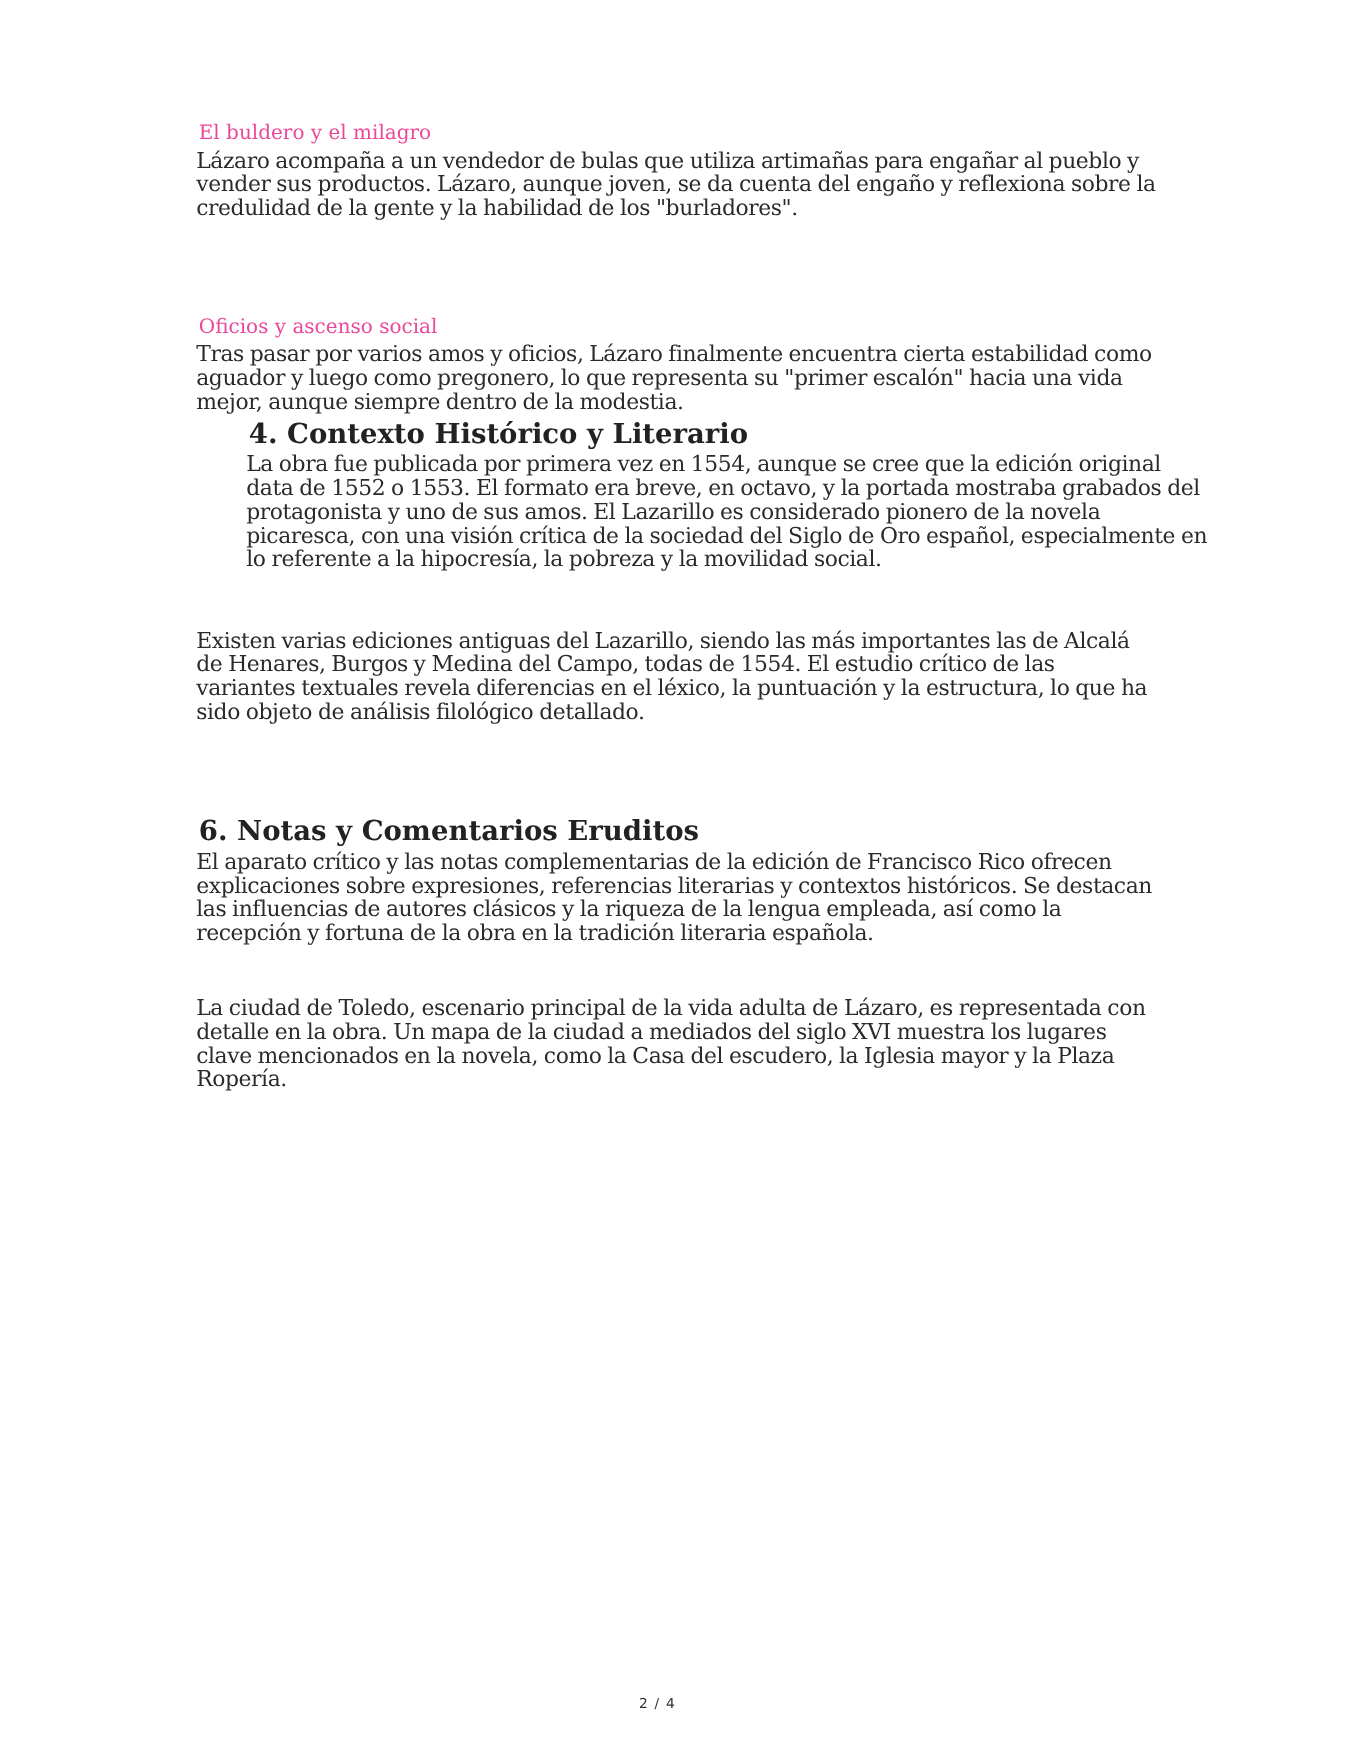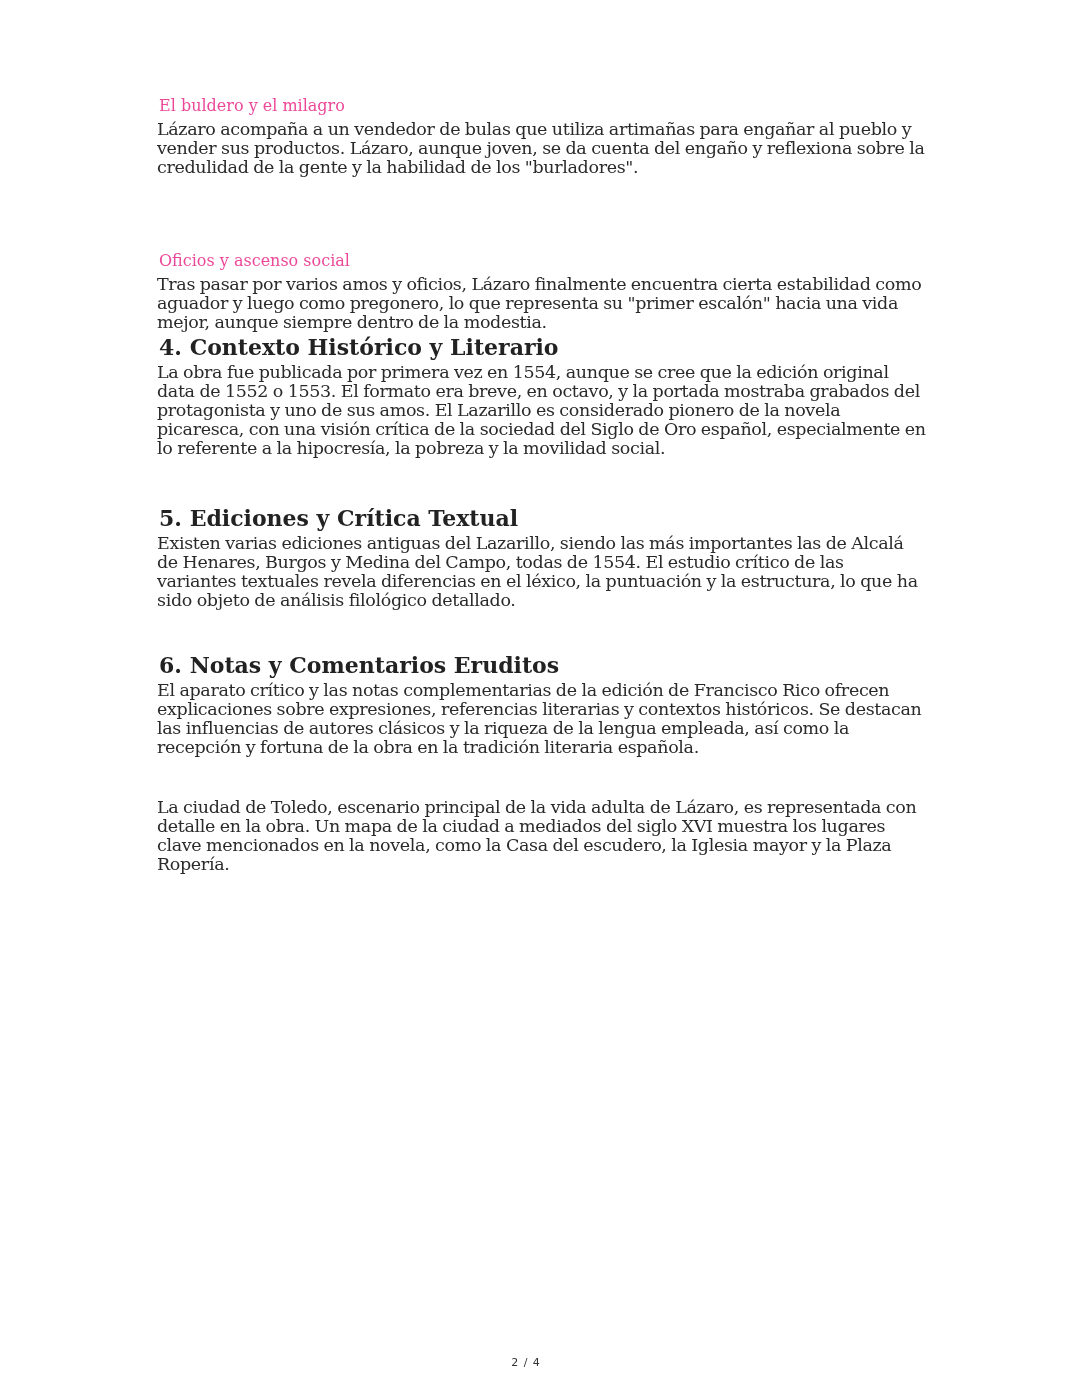--- a/index.html
+++ b/index.html
@@ -21,27 +21,26 @@
   <div class="block" style="top:0px;">
     <h3 class="sub-h">El buldero y el milagro</h3>
     <p class="para">Lázaro acompaña a un vendedor de bulas que utiliza artimañas para engañar al pueblo y vender sus productos. Lázaro, aunque joven, se da cuenta del engaño y reflexiona sobre la credulidad de la gente y la habilidad de los "burladores".</p>
   </div>
 
   <div class="block" style="top:119px;margin-top:36px;">
     <h3 class="sub-h">Oficios y ascenso social</h3>
     <p class="para">Tras pasar por varios amos y oficios, Lázaro finalmente encuentra cierta estabilidad como aguador y luego como pregonero, lo que representa su "primer escalón" hacia una vida mejor, aunque siempre dentro de la modestia.</p>
   </div>
 
-  <div class="block" style="top:239px;">
+  <div class="block" style="top:239px;margin-left:40px;">
     <h2 class="sec-h">4. Contexto Histórico y Literario</h2>
     <p class="para">La obra fue publicada por primera vez en 1554, aunque se cree que la edición original data de 1552 o 1553. El formato era breve, en octavo, y la portada mostraba grabados del protagonista y uno de sus amos. El Lazarillo es considerado pionero de la novela picaresca, con una visión crítica de la sociedad del Siglo de Oro español, especialmente en lo referente a la hipocresía, la pobreza y la movilidad social.</p>
   </div>
 
   <div class="block" style="top:410px;">
-    <h2 class="sec-h">5. Ediciones y Crítica Textual</h2>
     <p class="para">Existen varias ediciones antiguas del Lazarillo, siendo las más importantes las de Alcalá de Henares, Burgos y Medina del Campo, todas de 1554. El estudio crítico de las variantes textuales revela diferencias en el léxico, la puntuación y la estructura, lo que ha sido objeto de análisis filológico detallado.</p>
   </div>
 
   <div class="block" style="top:557px;">
     <h2 class="sec-h">6. Notas y Comentarios Eruditos</h2>
     <p class="para">El aparato crítico y las notas complementarias de la edición de Francisco Rico ofrecen explicaciones sobre expresiones, referencias literarias y contextos históricos. Se destacan las influencias de autores clásicos y la riqueza de la lengua empleada, así como la recepción y fortuna de la obra en la tradición literaria española.</p>
   </div>
 
   <div class="block" style="top:704px;">
     <p class="para">La ciudad de Toledo, escenario principal de la vida adulta de Lázaro, es representada con detalle en la obra. Un mapa de la ciudad a mediados del siglo XVI muestra los lugares clave mencionados en la novela, como la Casa del escudero, la Iglesia mayor y la Plaza Ropería.</p>

